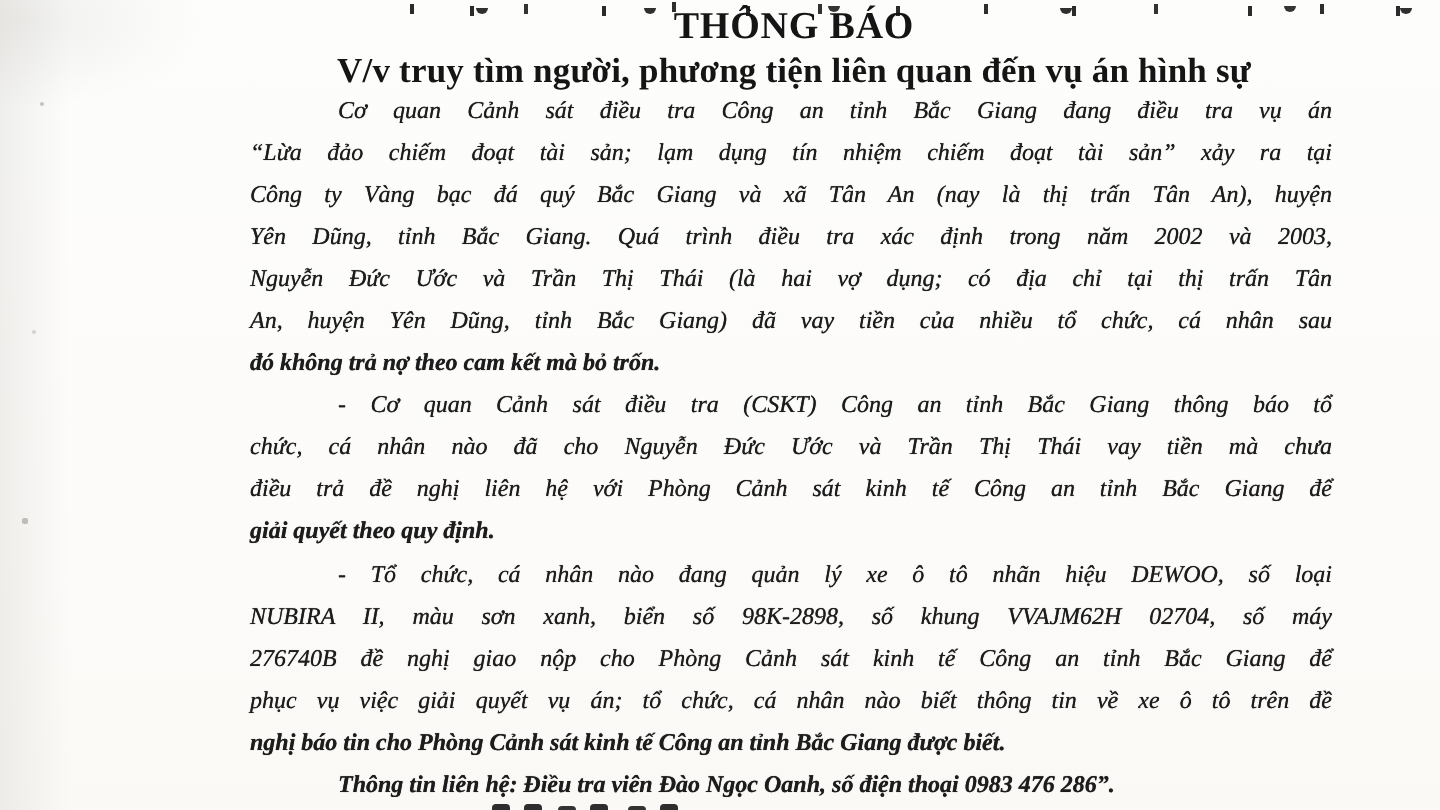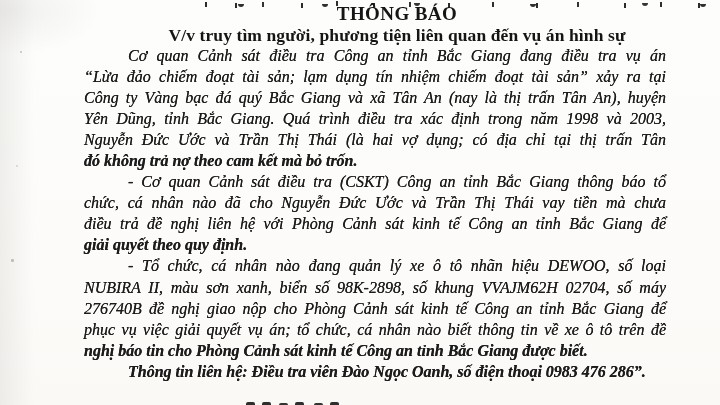--- a/index.html
+++ b/index.html
@@ -57,27 +57,28 @@
     text-align: center; font-weight: bold; color: #151515;
   }
   .title { font-size: 19px; line-height: 22px; letter-spacing: .4px; }
   .subtitle { font-size: 17.5px; line-height: 21px; letter-spacing: .1px; }
 
   .body {
     position: absolute; left: 84px; top: 45px; width: 582px;
   }
   .line {
     font-style: italic;
-    font-size: 16px;
+    font-size: 12px;
     line-height: 21.05px;
     height: 21.05px;
     white-space: nowrap;
     text-align: justify;
     text-align-last: justify;
     text-shadow: 0 0 .35px #1c1c1c;
+    margin-left: 41px;
   }
   .line.ind { padding-left: 44px; }
   .line.pend { text-align-last: left; font-weight: bold; }
 </style>
 </head>
 <body>
 
 <div class="page">
 
   <div class="edge-wash"></div>
@@ -90,22 +91,23 @@
 
   <div class="headings">
     <div class="title">THÔNG BÁO</div>
     <div class="subtitle">V/v truy tìm người, phương tiện liên quan đến vụ án hình sự</div>
   </div>
 
   <div class="body">
     <div class="line ind">Cơ quan Cảnh sát điều tra Công an tỉnh Bắc Giang đang điều tra vụ án</div>
     <div class="line">“Lừa đảo chiếm đoạt tài sản; lạm dụng tín nhiệm chiếm đoạt tài sản” xảy ra tại</div>
     <div class="line">Công ty Vàng bạc đá quý Bắc Giang và xã Tân An (nay là thị trấn Tân An), huyện</div>
-    <div class="line">Yên Dũng, tỉnh Bắc Giang. Quá trình điều tra xác định trong năm 1998 và 2003,</div>
+    <div class="line">Yên Dũng, tỉnh Bắc Giang. Quá trình điều tra xác định trong năm 2002 và 2003,</div>
     <div class="line">Nguyễn Đức Ước và Trần Thị Thái (là hai vợ dụng; có địa chỉ tại thị trấn Tân</div>
+    <div class="line">An, huyện Yên Dũng, tỉnh Bắc Giang) đã vay tiền của nhiều tổ chức, cá nhân sau</div>
     <div class="line pend">đó không trả nợ theo cam kết mà bỏ trốn.</div>
     <div class="line ind">- Cơ quan Cảnh sát điều tra (CSKT) Công an tỉnh Bắc Giang thông báo tổ</div>
     <div class="line">chức, cá nhân nào đã cho Nguyễn Đức Ước và Trần Thị Thái vay tiền mà chưa</div>
     <div class="line">điều trả đề nghị liên hệ với Phòng Cảnh sát kinh tế Công an tỉnh Bắc Giang để</div>
     <div class="line pend">giải quyết theo quy định.</div>
     <div class="line ind">- Tổ chức, cá nhân nào đang quản lý xe ô tô nhãn hiệu DEWOO, số loại</div>
     <div class="line">NUBIRA II, màu sơn xanh, biển số 98K-2898, số khung VVAJM62H 02704, số máy</div>
     <div class="line">276740B đề nghị giao nộp cho Phòng Cảnh sát kinh tế Công an tỉnh Bắc Giang để</div>
     <div class="line">phục vụ việc giải quyết vụ án; tổ chức, cá nhân nào biết thông tin về xe ô tô trên đề</div>
     <div class="line pend">nghị báo tin cho Phòng Cảnh sát kinh tế Công an tỉnh Bắc Giang được biết.</div>

